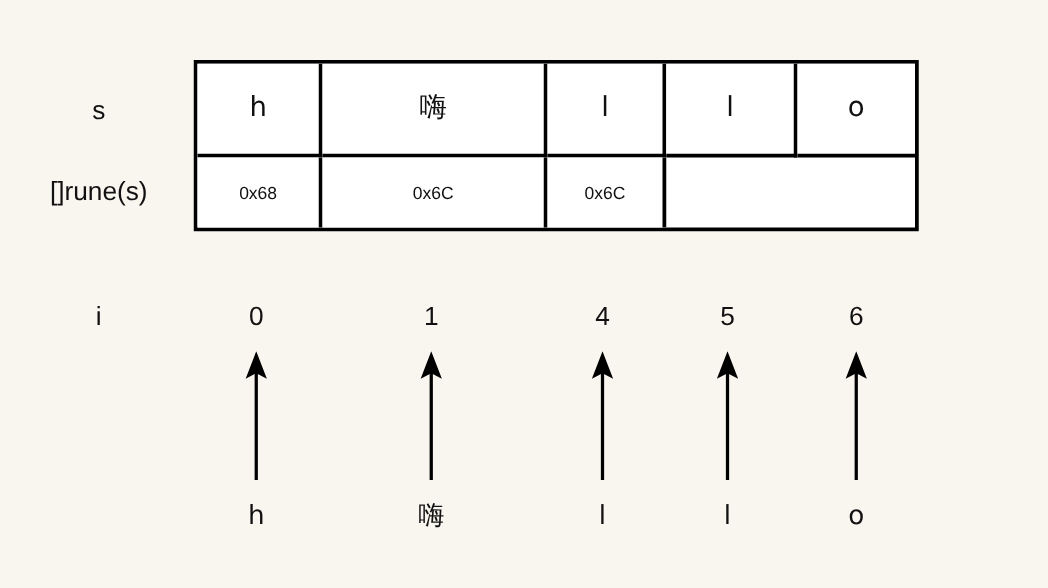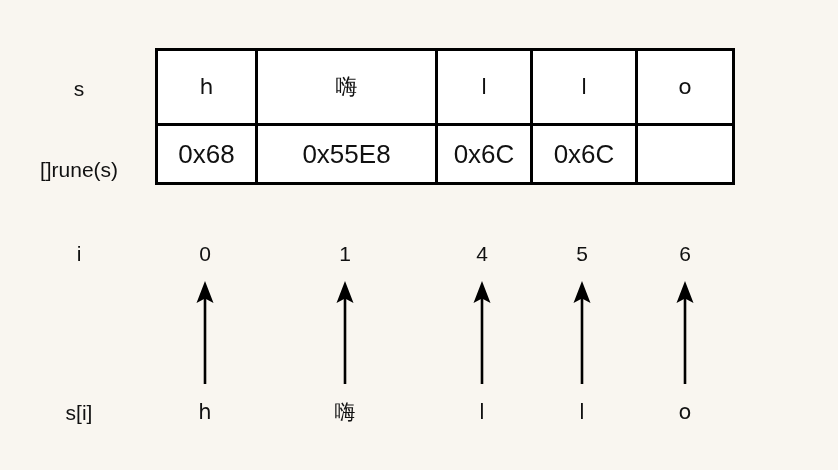--- a/index.html
+++ b/index.html
@@ -46,21 +46,21 @@
     box-sizing: border-box;
     background: #FFFFFF;
     display: grid;
     grid-template-rows: 75px 1fr;
     grid-template-columns: 100px 180px 95px 105px 1fr;
   }
   #rune-table .cell {
     display: flex;
     align-items: center;
     justify-content: center;
-    font-size: 26px;
+    font-size: 14px;
     line-height: 1;
     color: #111111;
     background: #FFFFFF;
     box-sizing: border-box;
     border-right: 3px solid #000000;
     white-space: nowrap;
   }
   #rune-table .cell.last-col {
     border-right: none;
   }
@@ -79,21 +79,21 @@
     width: 138px;
     display: flex;
     align-items: center;
     justify-content: center;
     font-size: 21px;
     line-height: 1;
     white-space: nowrap;
     color: #111111;
   }
   #label-s      { top: 75px;  height: 26px; }
-  #label-rune   { top: 156px; height: 26px; }
+  #label-rune   { top: 140px; height: 26px; }
   #label-i      { top: 240px; height: 26px; }
   #label-si     { top: 399px; height: 26px; }
 
   
   .arrow {
     position: absolute;
     top: 281px;
     width: 26px;
     height: 103px;
   }
@@ -103,31 +103,29 @@
 <body>
 
 <div id="stage">
 
   <div class="row-label" id="label-s">s</div>
 
   <div class="row-label" id="label-rune">[]rune(s)</div>
 
   <div class="row-label" id="label-i">i</div>
 
-  <div class="row-label" id="label-si">s[i]</div>
 
   <div id="rune-table">
     <div class="cell row-top cjk">h</div>
     <div class="cell row-top cjk">嗨</div>
     <div class="cell row-top cjk">l</div>
     <div class="cell row-top cjk">l</div>
     <div class="cell row-top last-col cjk">o</div>
 
     <div class="cell">0x68</div>
-    <div class="cell">0x55E8</div>
     <div class="cell">0x6C</div>
     <div class="cell">0x6C</div>
   </div>
 
   <div class="txt" style="left:185px; top:240px; width:40px; height:26px;">0</div>
   <div class="txt" style="left:325px; top:240px; width:40px; height:26px;">1</div>
   <div class="txt" style="left:462px; top:240px; width:40px; height:26px;">4</div>
   <div class="txt" style="left:562px; top:240px; width:40px; height:26px;">5</div>
   <div class="txt" style="left:665px; top:240px; width:40px; height:26px;">6</div>
 

